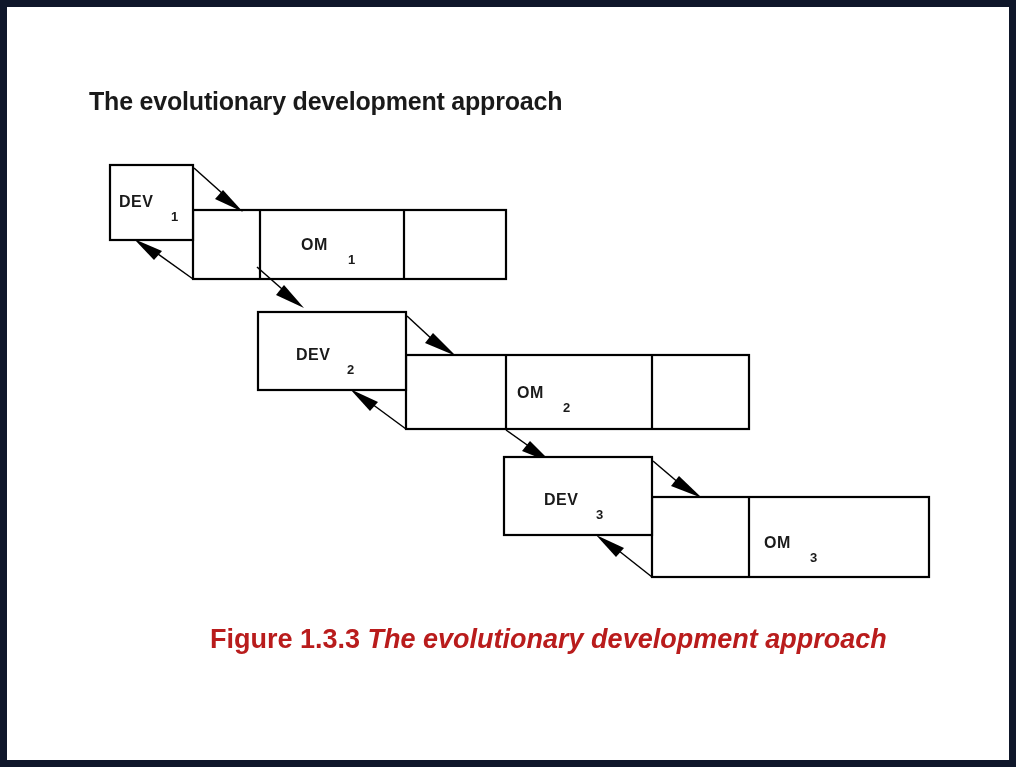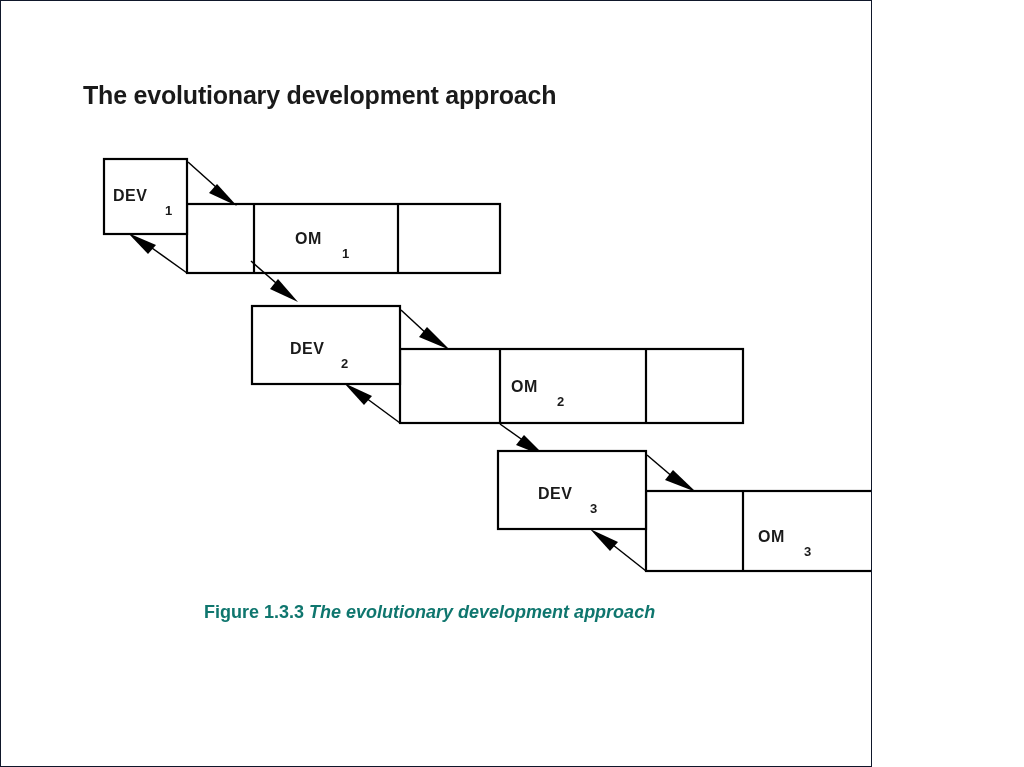--- a/index.html
+++ b/index.html
@@ -6,43 +6,43 @@
   html, body {
     margin: 0;
     padding: 0;
     background: #ffffff;
   }
   body {
     font-family: "Liberation Sans", sans-serif;
   }
   #slide {
     position: relative;
-    width: 872px;
+    width: 1016px;
     height: 767px;
     background: #ffffff;
     box-sizing: border-box;
-    border: 1px solid #0f172a;
+    border: 7px solid #0f172a;
     overflow: hidden;
   }
   #title {
     position: absolute;
     left: 82px;
     top: 80px;
     font-size: 25px;
     font-weight: bold;
     color: #1a1a1a;
     letter-spacing: -0.2px;
     white-space: nowrap;
   }
   #caption {
     position: absolute;
     left: 203px;
-    top: 601px;
-    font-size: 18px;
-    color: #0f766e;
+    top: 617px;
+    font-size: 27px;
+    color: #b91c1c;
     white-space: nowrap;
   }
   #caption .fig-num {
     font-weight: bold;
   }
   #caption .fig-text {
     font-weight: bold;
     font-style: italic;
   }
   .diagram-svg {

